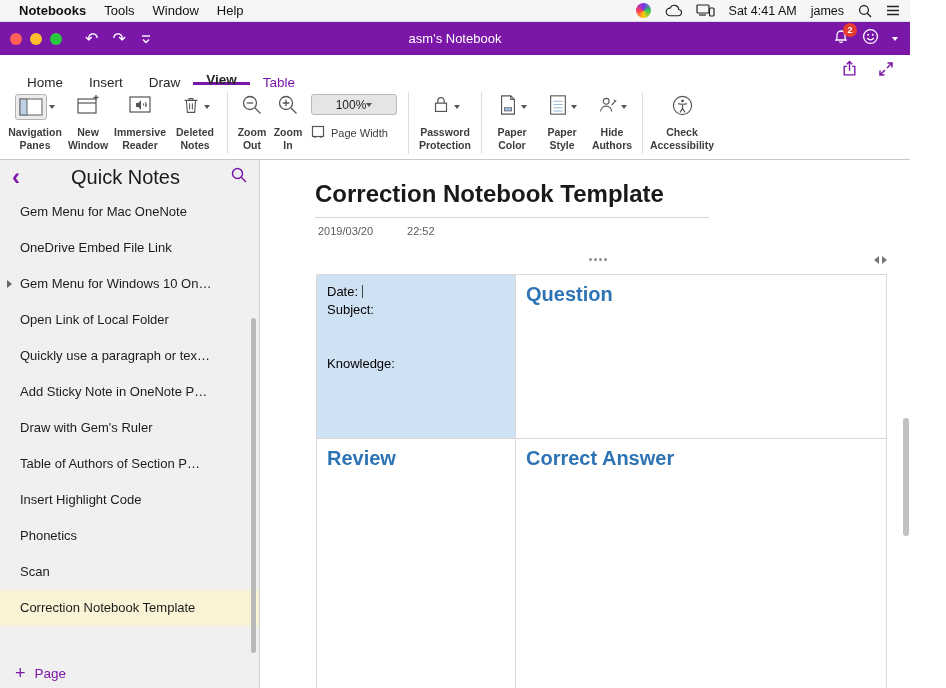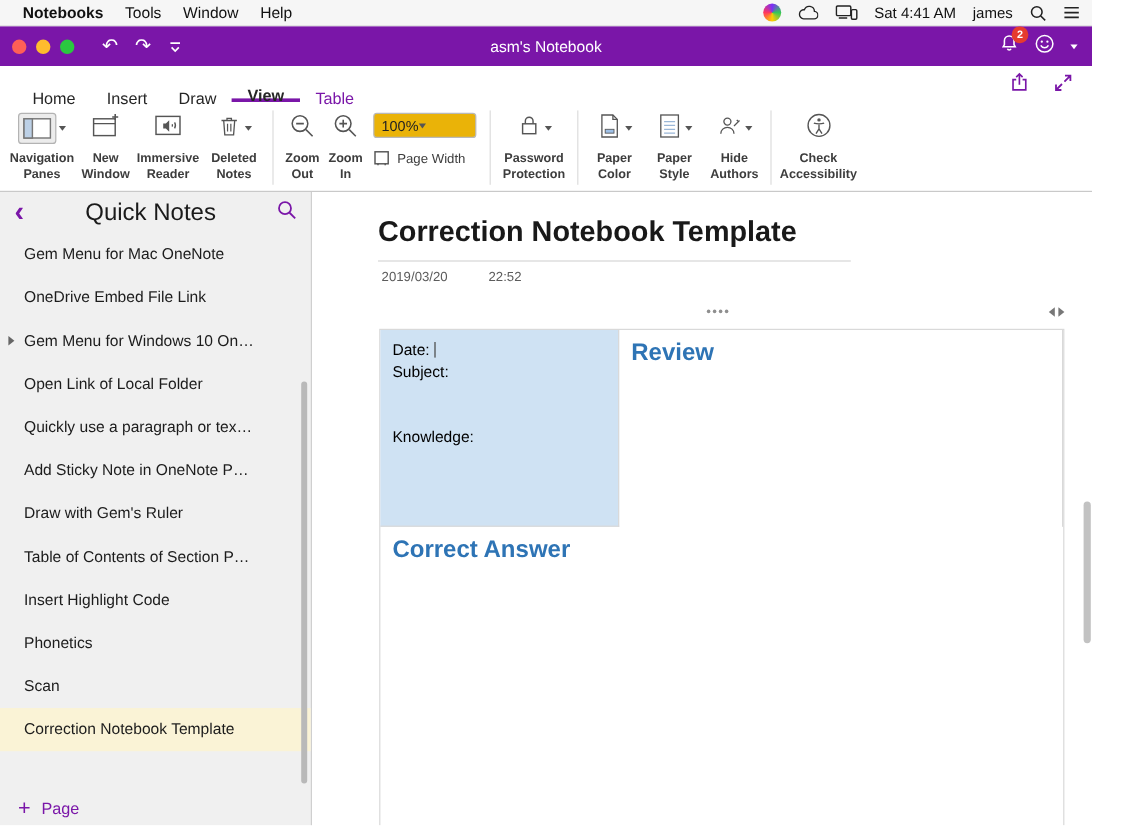--- a/index.html
+++ b/index.html
@@ -49,22 +49,22 @@
   .rbtn { display:flex; flex-direction:column; align-items:center; padding-top:2px; }
   .rbtn .ric { height:32px; display:flex; align-items:center; justify-content:center; gap:2px; }
   .rbtn.selected .ric > .icbox { background:#ececec; border:1px solid #b3b3b3; border-radius:3px; padding:1px 2px; }
   .icbox { display:flex; align-items:center; }
   .rlabel { font-size:10.5px; color:#3d3d3d; text-align:center; line-height:1.2; margin-top:3px;font-weight:bold; }
   .rsep { width:1px; background:#ddd; height:62px; margin:3px 5px 0; flex:none; }
   .w58{width:58px} .w48{width:48px} .w56{width:56px} .w54{width:54px} .w38{width:38px} .w34{width:34px}
   .w62{width:62px} .w50{width:50px} .w68{width:68px}
   .zoomcol { display:flex; flex-direction:column; gap:10px; padding-top:5px; margin:0 6px; }
   .zoombox { width:86px; height:21px; border:1px solid #b9b9b9; border-radius:3px; display:flex;
-             align-items:center; justify-content:flex-start; padding:0 6px; font-size:12px;
-             color:#222; background:#eab308; }
+             align-items:center; justify-content:center; padding:0 6px; font-size:12px;
+             color:#222; background:#e5e5e5; }
   .pagewidth { display:flex; align-items:center; gap:6px; font-size:11px; color:#3d3d3d; }
 
   
   .content { display:flex; height:528px; position:relative; background:#fff; }
 
   .sidebar { width:260px; background:#f0f0f0; border-right:1px solid #cfcfcf;
              display:flex; flex-direction:column; position:relative; flex:none; }
   .sb-header { height:34px; display:flex; align-items:center; padding:0 12px; flex:none; }
   .sb-back { color:#7a16a8; font-size:24px; font-weight:700; line-height:30px; }
   .sb-title { flex:1; text-align:center; font-weight:400; font-size:20px; color:#1a1a1a; }
@@ -391,21 +391,21 @@
         </span>
       </div>
       <div class="sb-list">
         <div class="sb-item"><span>Gem Menu for Mac OneNote</span></div>
         <div class="sb-item"><span>OneDrive Embed File Link</span></div>
         <div class="sb-item"><span class="exp"></span><span>Gem Menu for Windows 10 On…</span></div>
         <div class="sb-item"><span>Open Link of Local Folder</span></div>
         <div class="sb-item"><span>Quickly use a paragraph or tex…</span></div>
         <div class="sb-item"><span>Add Sticky Note in OneNote P…</span></div>
         <div class="sb-item"><span>Draw with Gem's Ruler</span></div>
-        <div class="sb-item"><span>Table of Contents of Section P…</span></div>
+        <div class="sb-item"><span>Table of Authors of Section P…</span></div>
         <div class="sb-item"><span>Insert Highlight Code</span></div>
         <div class="sb-item"><span>Phonetics</span></div>
         <div class="sb-item"><span>Scan</span></div>
         <div class="sb-item selected"><span>Correction Notebook Template</span></div>
       </div>
       <div class="sb-footer">
         <span class="plus">+</span>
         <span>Page</span>
       </div>
       <div class="sb-scroll"></div>
@@ -428,20 +428,23 @@
         <span class="tscroll">
           <span class="tri-l"></span>
           <span class="tri-r"></span>
         </span>
         <div class="grid">
           <div class="cell c1 info">
             <div><span>Date:</span><span class="caret"></span></div>
             <div><span>Subject:</span></div>
             <div class="kgap"><span>Knowledge:</span></div>
           </div>
+          <div class="cell c2">
+            <span class="hd">Question</span>
+          </div>
           <div class="cell c3">
             <span class="hd">Review</span>
           </div>
           <div class="cell c4">
             <span class="hd">Correct Answer</span>
           </div>
         </div>
       </div>
     </main>
 

